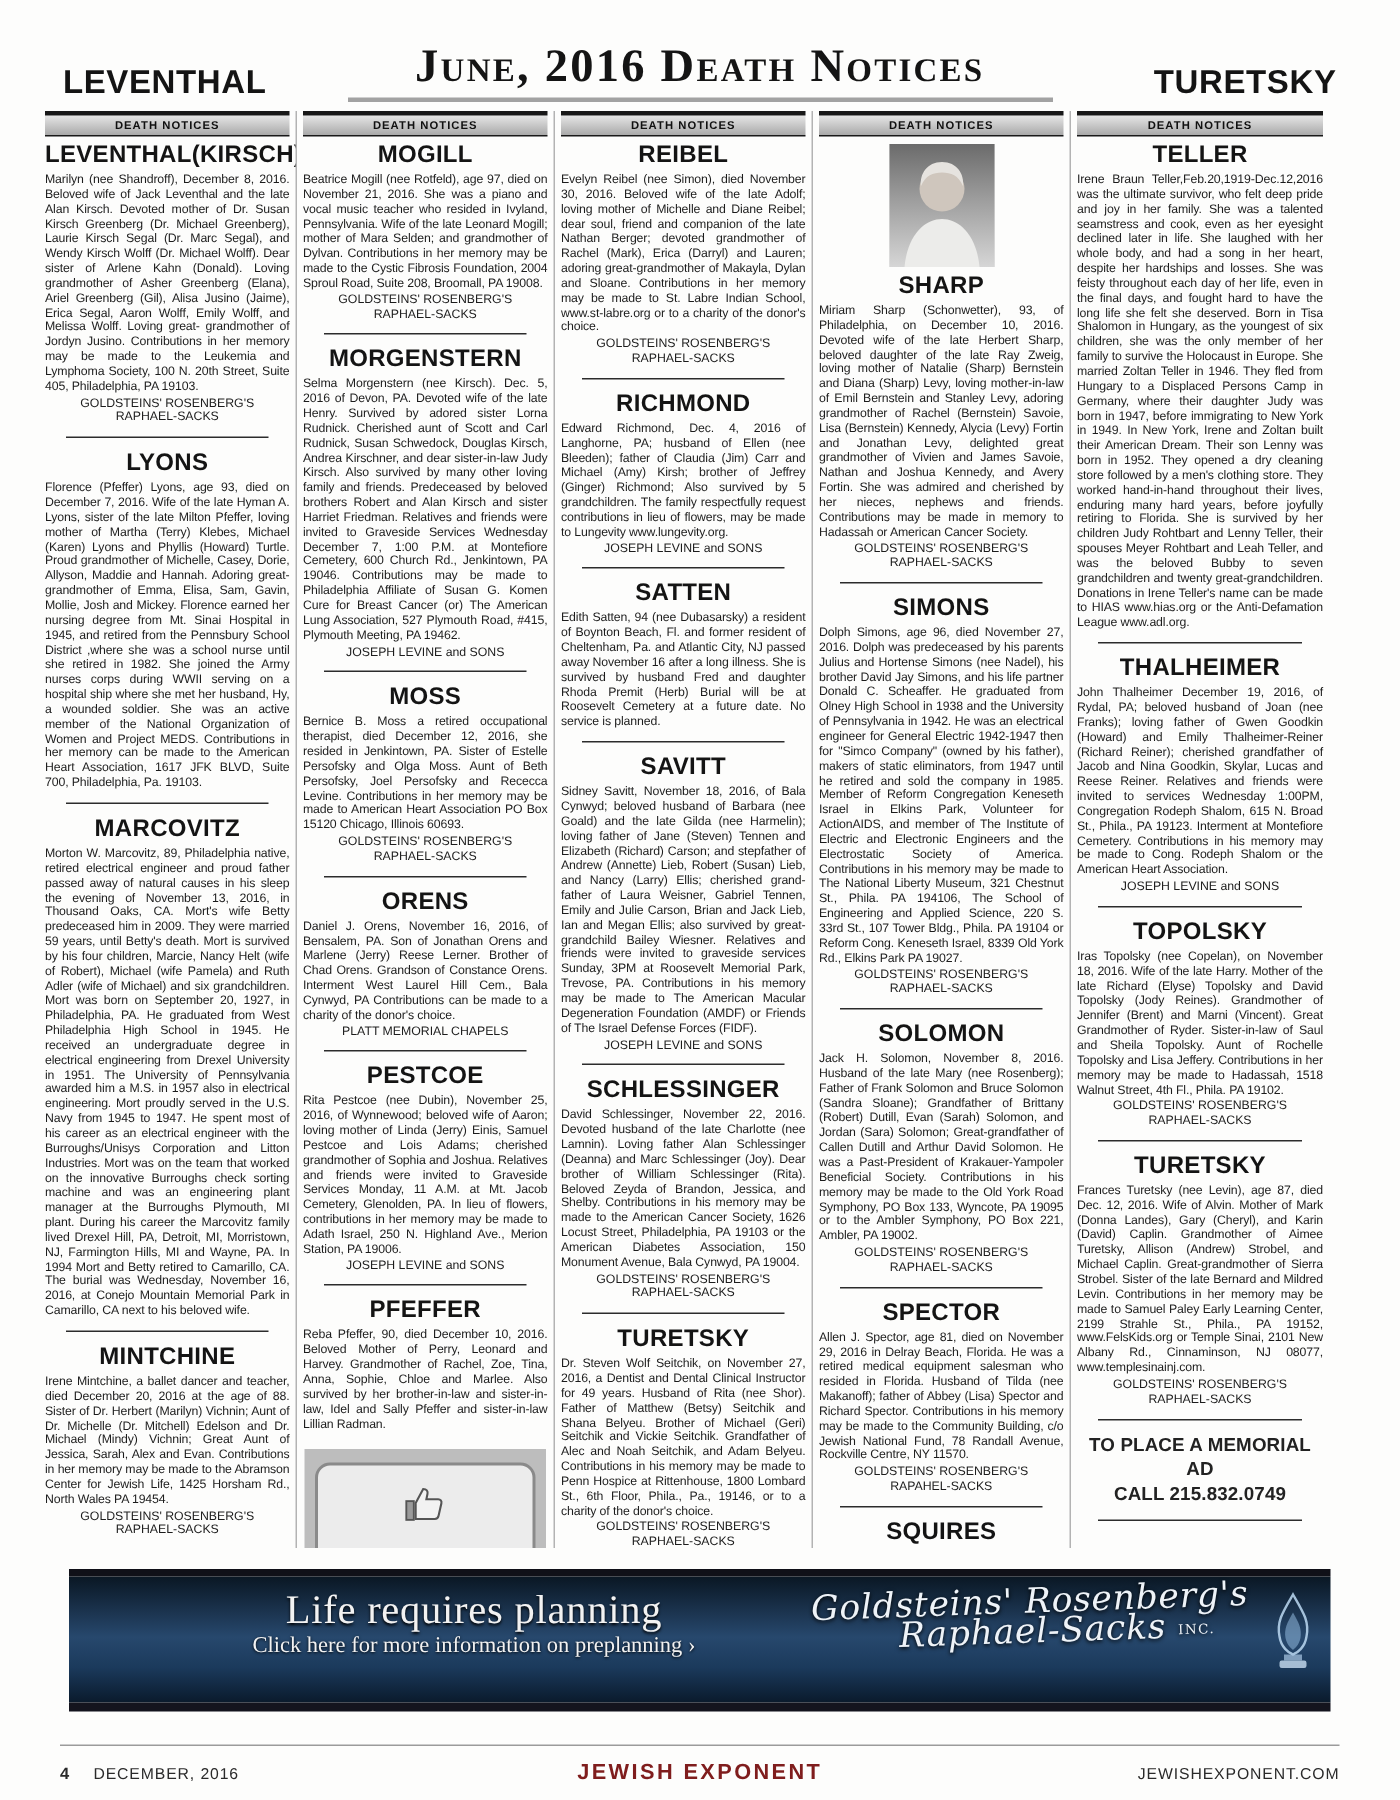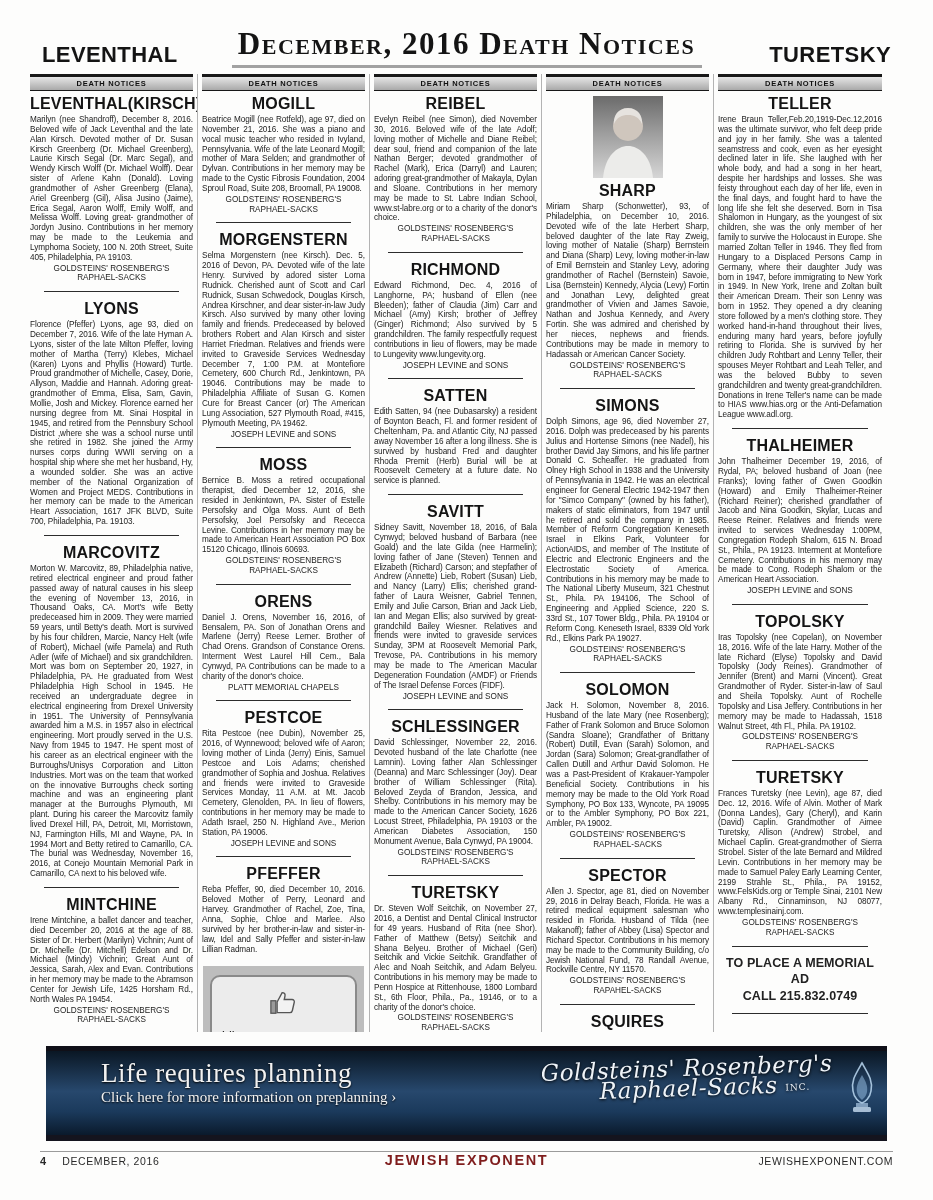--- a/index.html
+++ b/index.html
@@ -44,42 +44,42 @@
   .fb-url{text-align:left;color:#6d6d6d;font-size:10.3px;margin-top:7px;letter-spacing:.2px;}
   
   .mem-box{text-align:center;font-size:12.5px;font-weight:bold;letter-spacing:.1px;margin:4px 0 2px;line-height:1.35;color:#222;}
   .mem-serif{text-align:center;font-family:"Liberation Serif",serif;font-size:16.5px;margin-top:16px;line-height:1.7;color:#1d1d1d;}
   
   .banner{
     margin:14px 46px 0;height:84px;position:relative;overflow:hidden;
     background:linear-gradient(180deg,#0a1724 0%,#27486d 48%,#1b3a5c 72%,#0a1a2c 100%);
     border-top:5px solid #101018;border-bottom:6px solid #14141e;
   }
-  .banner-left{position:absolute;left:55px;top:7px;width:430px;text-align:left;color:#f2f2f2;}
+  .banner-left{position:absolute;left:55px;top:7px;width:430px;text-align:center;color:#f2f2f2;}
   .banner-headline{font-family:"Liberation Serif",serif;font-size:27px;letter-spacing:.5px;text-shadow:0 1px 2px #000;}
   .banner-cta{font-family:"Liberation Serif",serif;font-size:15px;margin-top:0;text-shadow:0 1px 2px #000;cursor:pointer;}
   .banner-right{position:absolute;right:54px;top:4px;color:#eef3f8;text-align:left;transform:rotate(-2deg);}
   .logo-line1{font-family:"DejaVu Serif",serif;font-style:italic;font-size:23px;letter-spacing:.5px;text-shadow:0 1px 3px #000;}
   .logo-line2{font-family:"DejaVu Serif",serif;font-style:italic;font-size:23px;margin:-6px 0 0 58px;letter-spacing:.5px;text-shadow:0 1px 3px #000;}
   .logo-suffix{font-size:9px;font-style:normal;letter-spacing:1px;vertical-align:2px;}
   .banner-flame{position:absolute;right:8px;top:10px;}
   
-  .footer{margin:10px 40px 0;border-top:1px solid #9b9b9b;display:flex;align-items:baseline;}
+  .footer{margin:22px 40px 0;border-top:1px solid #9b9b9b;padding-top:10px;display:flex;align-items:baseline;}
   .footer-left{font-size:10.5px;letter-spacing:.6px;color:#2a2a2a;width:280px;}
   .page-num{font-weight:bold;margin-right:12px;font-size:11px;}
   .footer-center{flex:1;text-align:center;font-weight:bold;font-size:14.5px;letter-spacing:1.6px;color:#7f1d1d;}
   .footer-right{width:280px;text-align:right;font-size:10.5px;letter-spacing:.6px;color:#2a2a2a;}
 </style>
 </head>
 <body>
 
 <div class="masthead">
   <div class="edge-name">LEVENTHAL</div>
   <div class="title-wrap">
-    <div class="main-title">December, 2016 Death Notices</div>
+    <div class="main-title">June, 2016 Death Notices</div>
     <div class="title-rule"></div>
   </div>
   <div class="edge-name right">TURETSKY</div>
 </div>
 
 <div class="cols">
 
   <div class="col">
     <div class="col-bar">DEATH NOTICES</div>
     <div class="col-notices">

